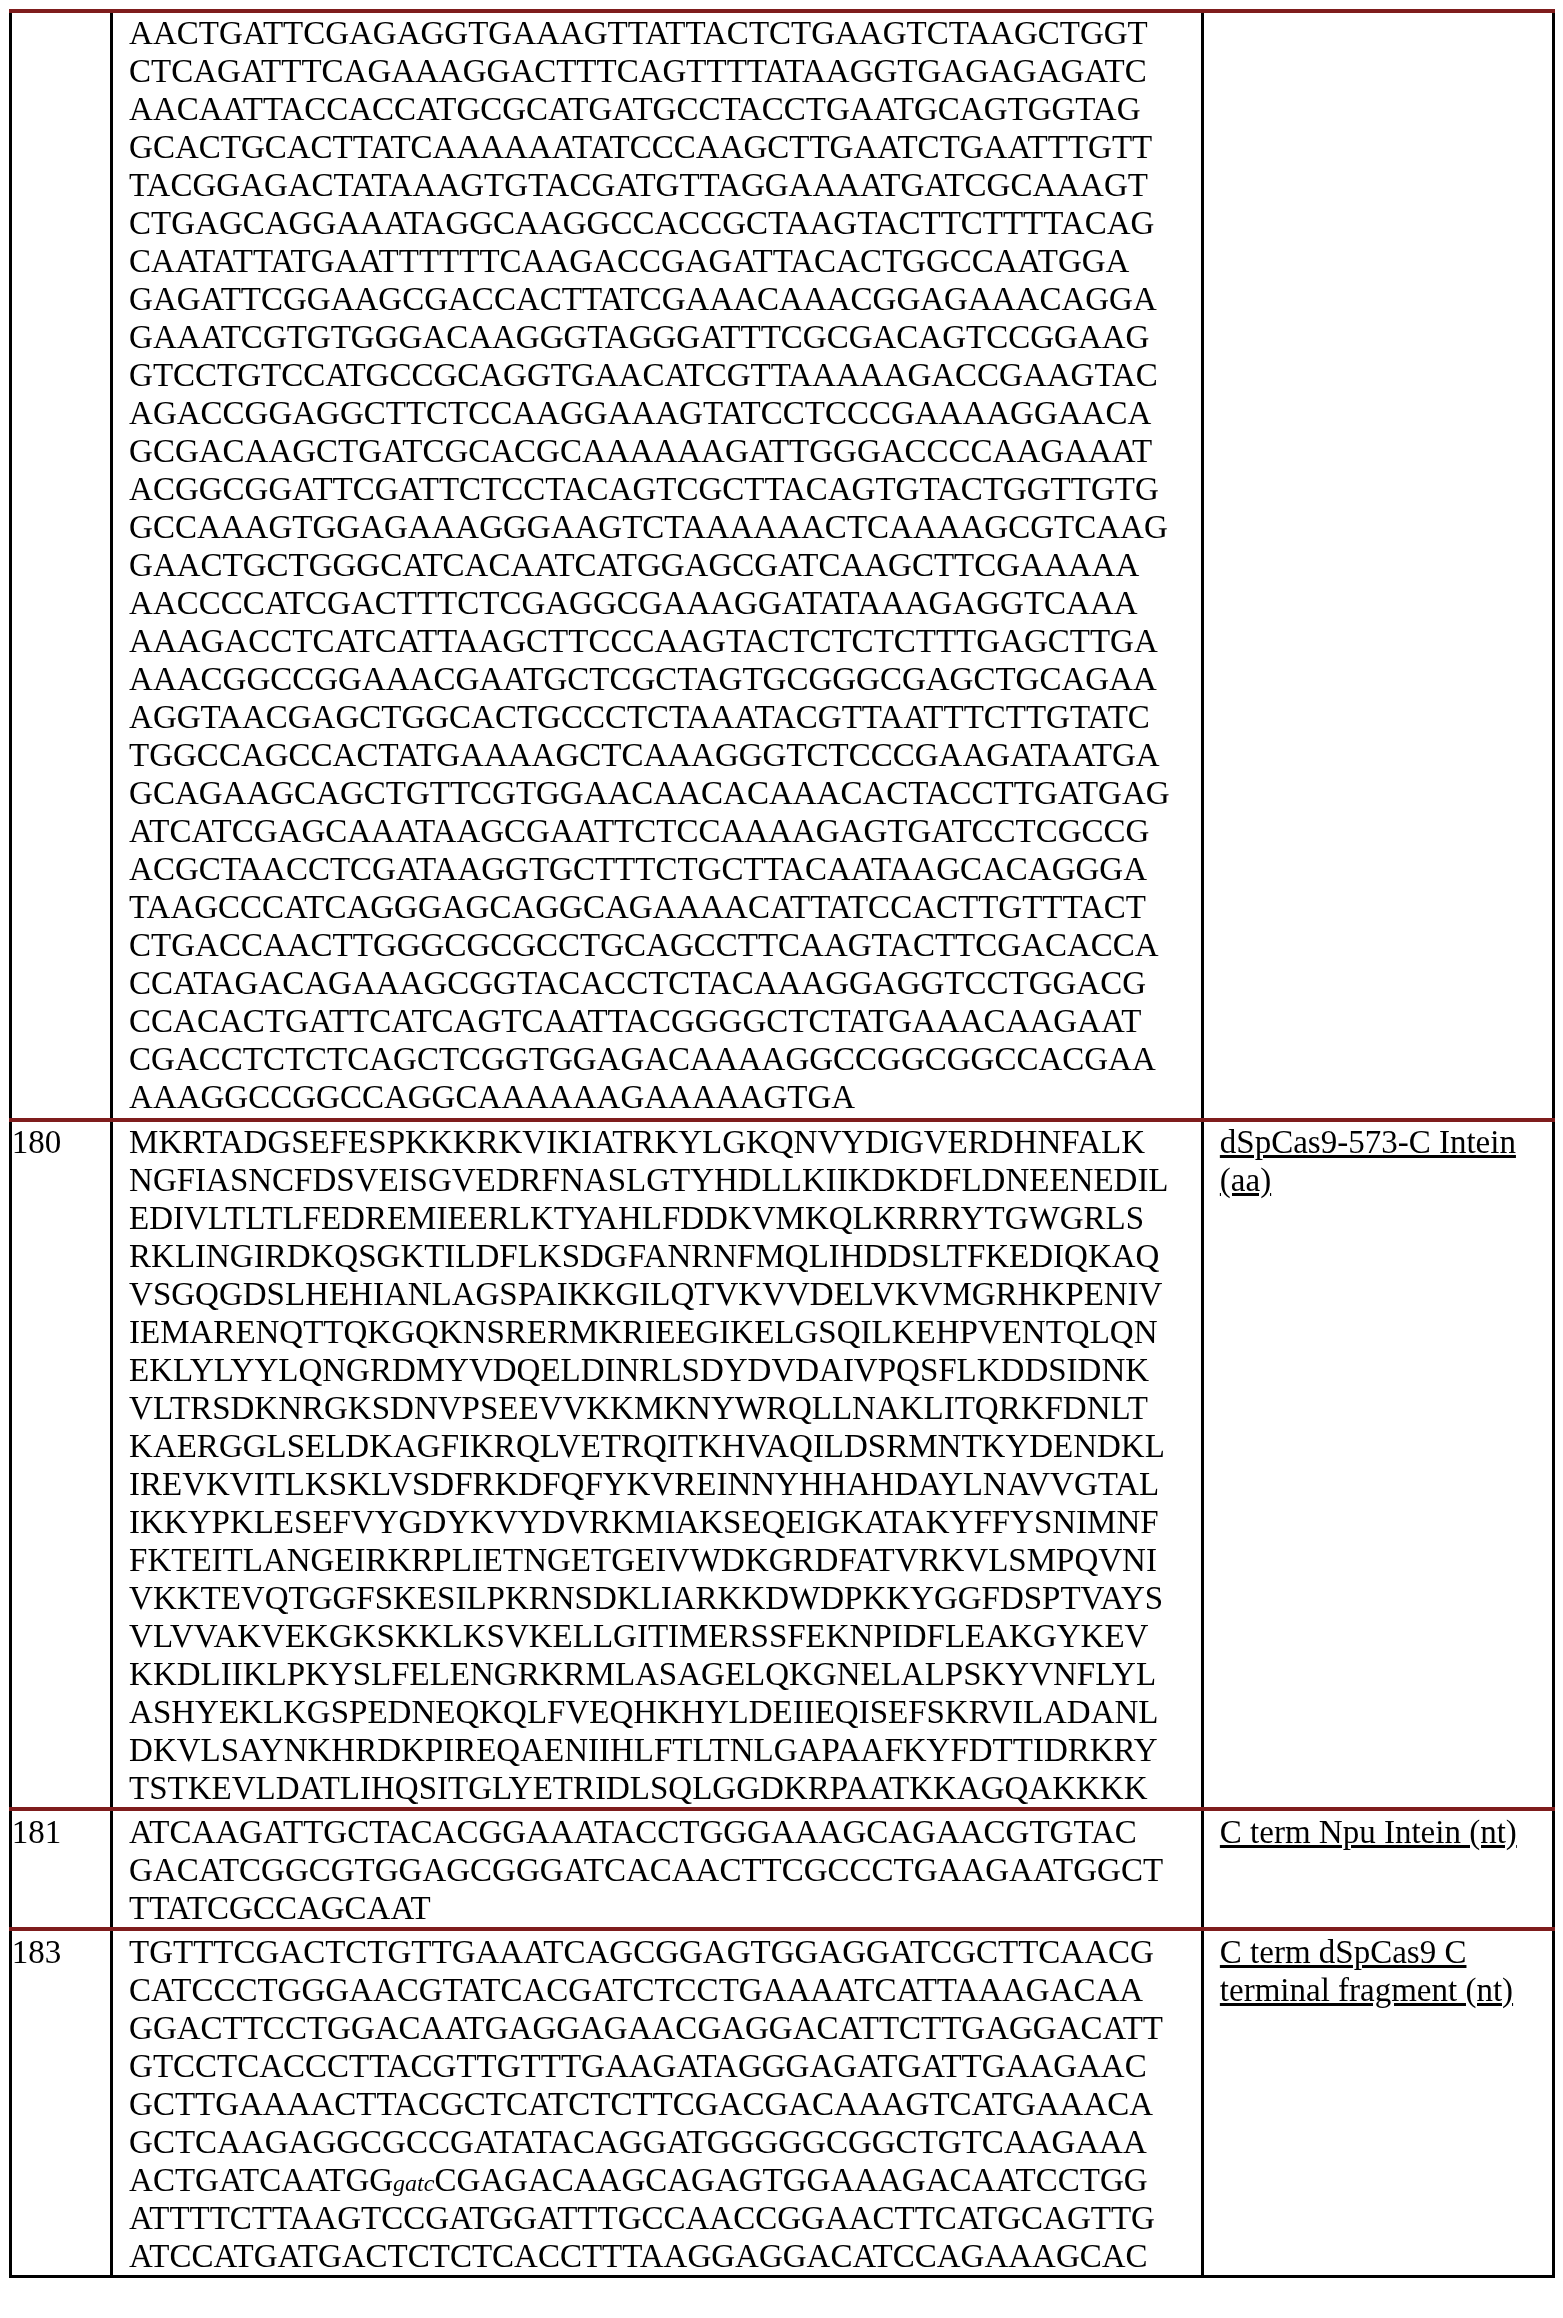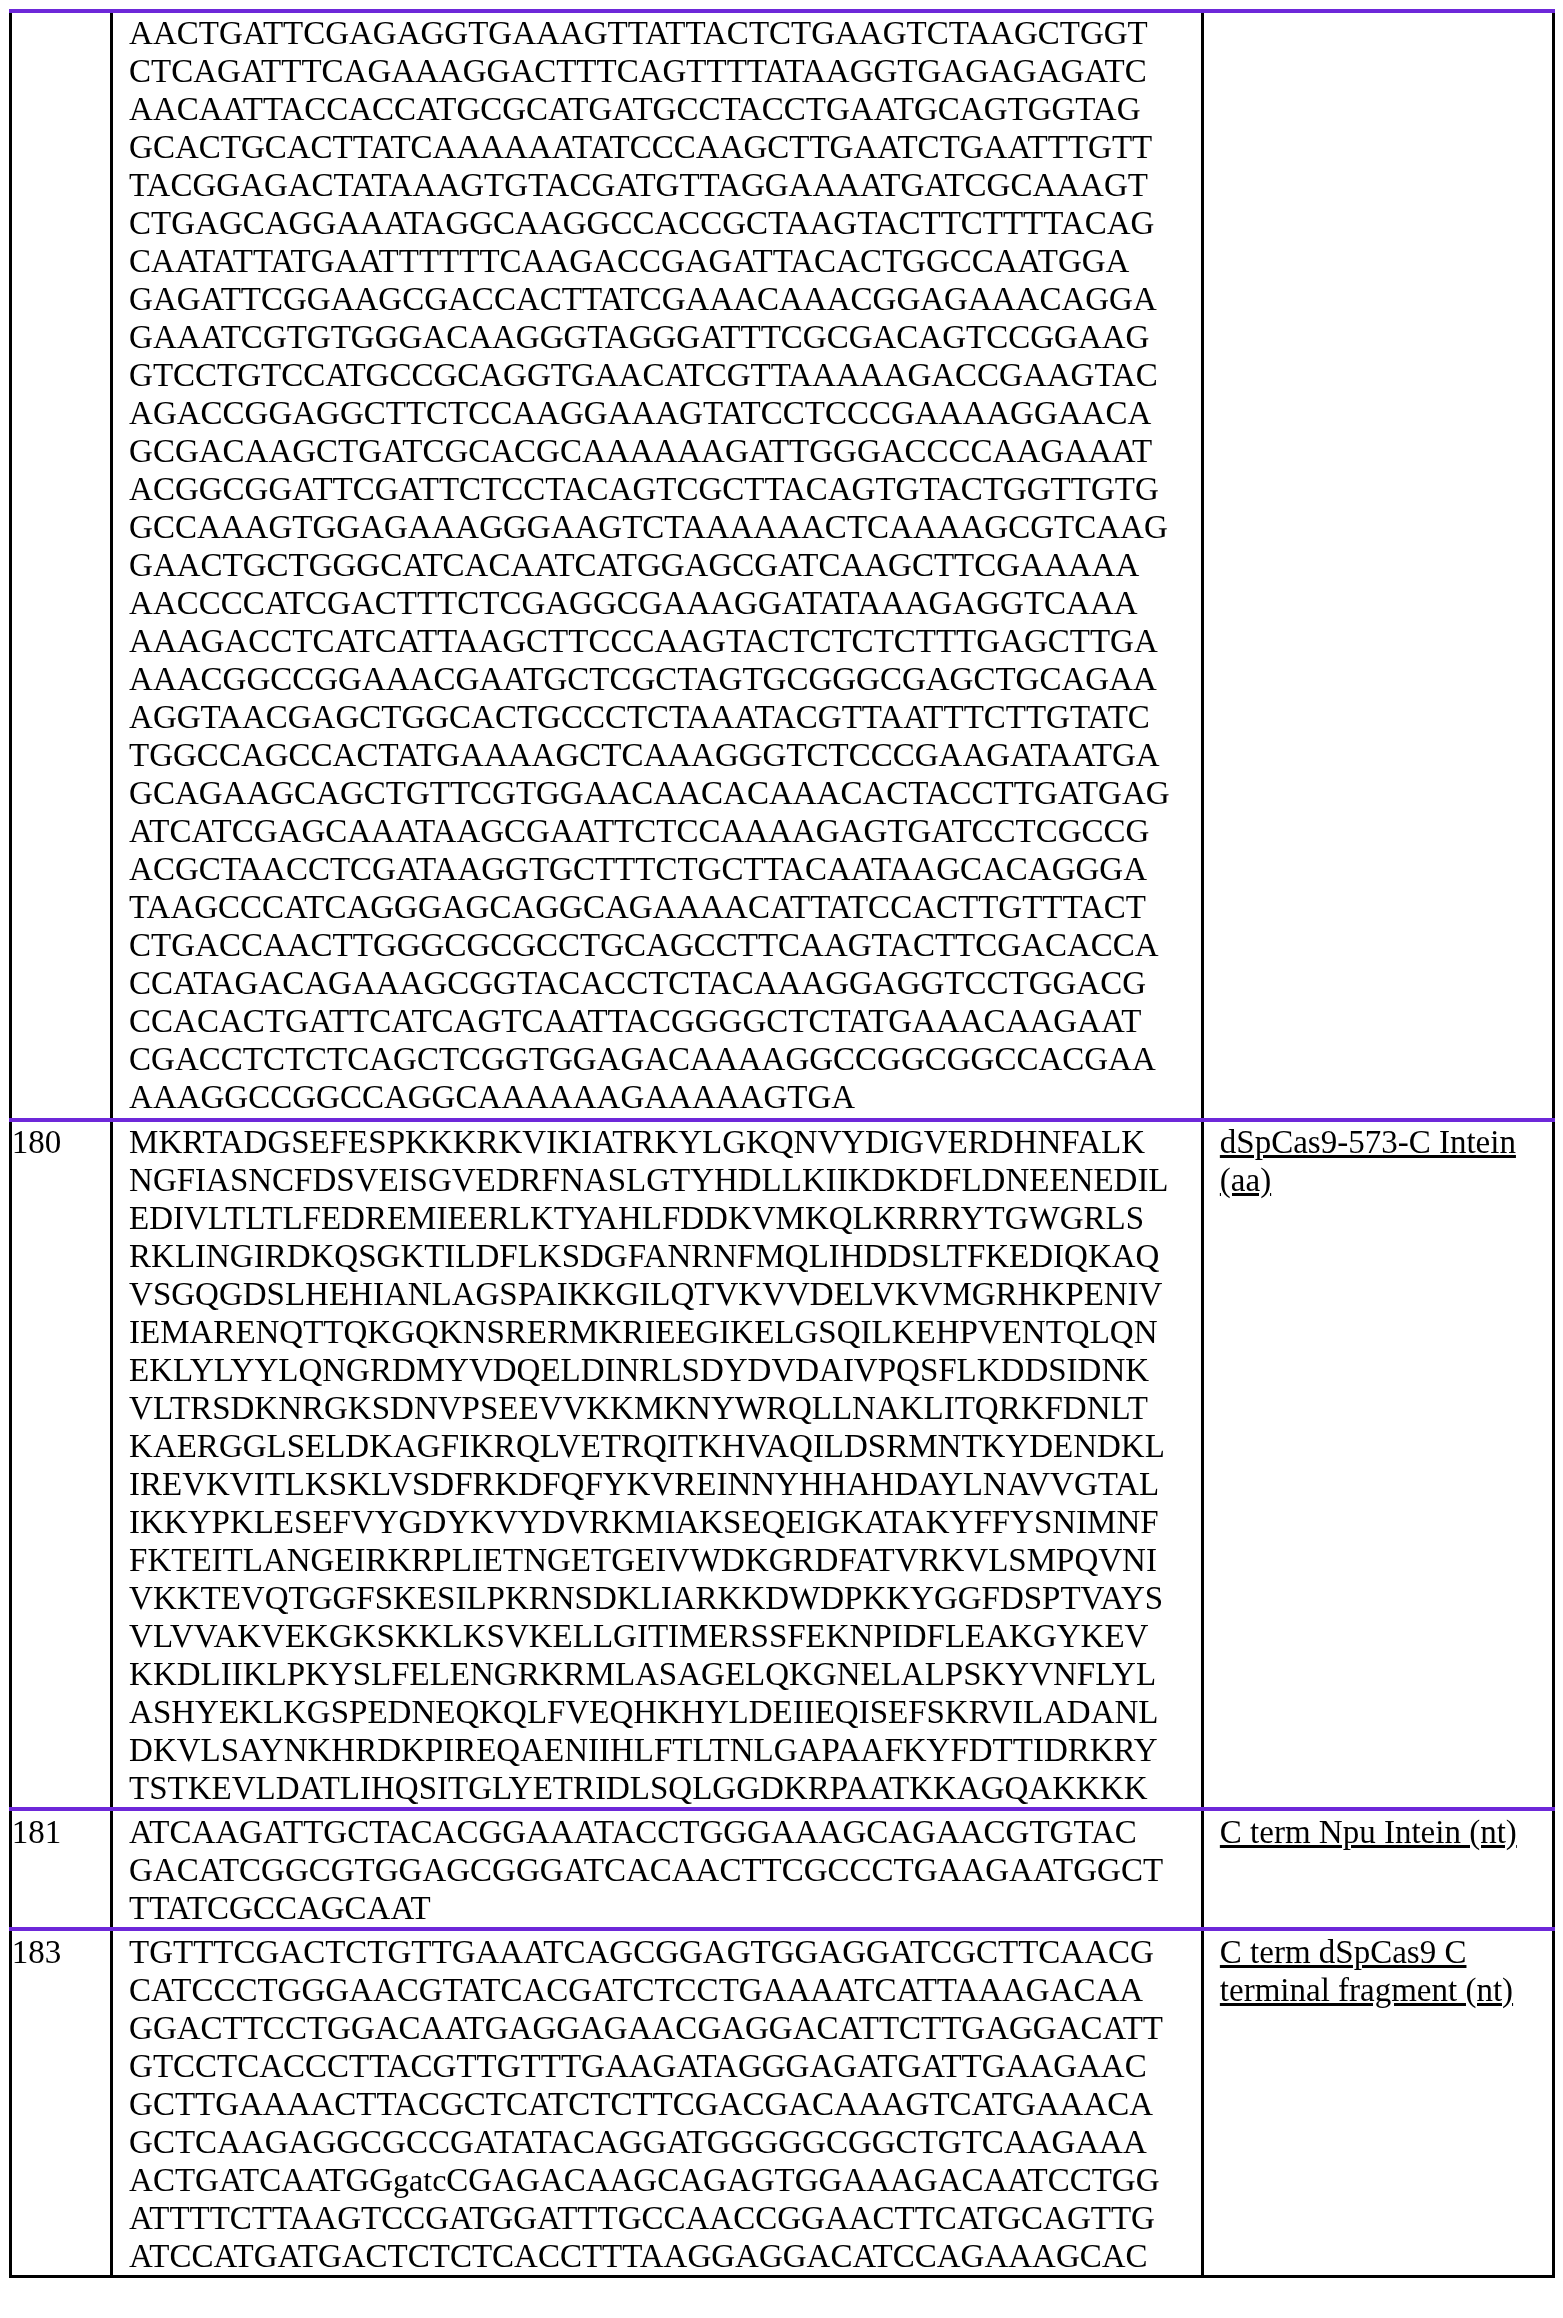--- a/index.html
+++ b/index.html
@@ -23,21 +23,21 @@
       border-collapse: collapse;
       table-layout: fixed;
     }
     .seq-table td {
       border: 3.2px solid #000000;
       vertical-align: top;
       padding: 0;
       font-size: 33px;
       line-height: 38px;
     }
-    .seq-table tr { border-top: 4px solid #6d28d9; }
+    .seq-table tr { border-top: 4px solid #7f1d1d; }
     .col-id { width: 101px; }
     .col-seq { width: 1088px; }
     .col-desc { width: 350px; }
     .cell-id {
       text-align: left;
       padding-right: 19px !important;
       padding-top: 1.6px !important;
     }
     .cell-seq {
       padding-left: 16px !important;
@@ -47,21 +47,21 @@
       padding-left: 16px !important;
       padding-top: 1.6px !important;
       padding-right: 8px !important;
       text-decoration: underline;
     }
     .seq-line {
       display: block;
       white-space: nowrap;
       height: 38px;
     }
-    .lc { font-size: 32px; }
+    .lc { font-size: 24px; font-style: italic; }
   </style>
 </head>
 <body>
 
 <table class="seq-table">
   <colgroup>
     <col class="col-id">
     <col class="col-seq">
     <col class="col-desc">
   </colgroup>

